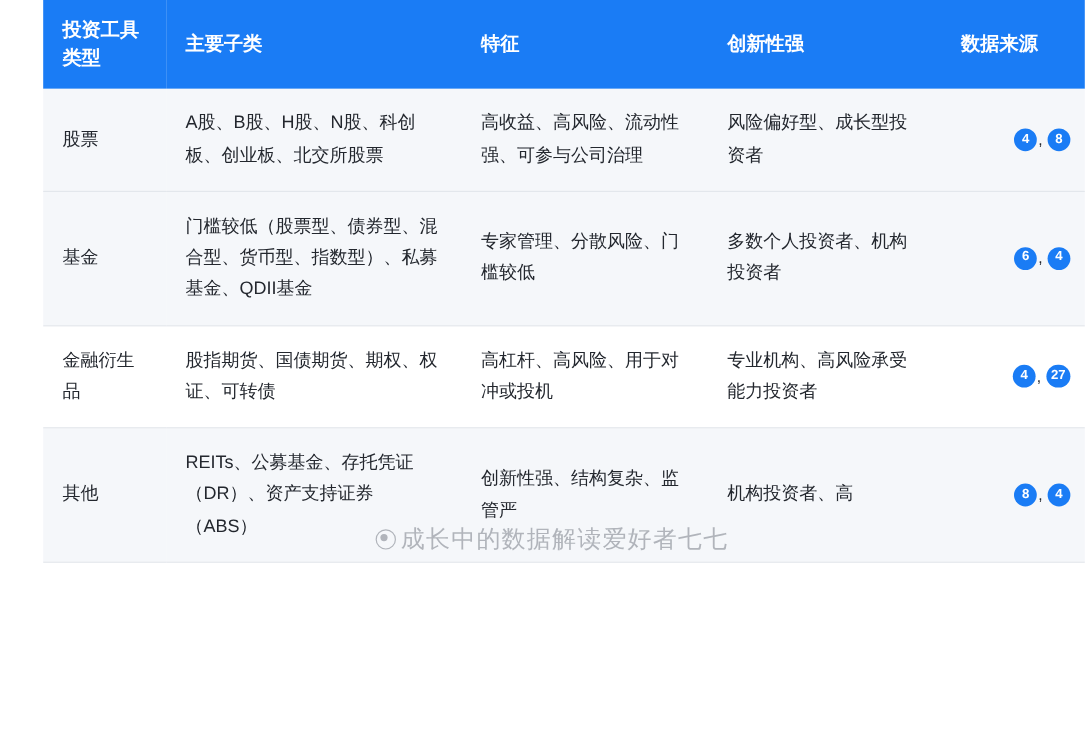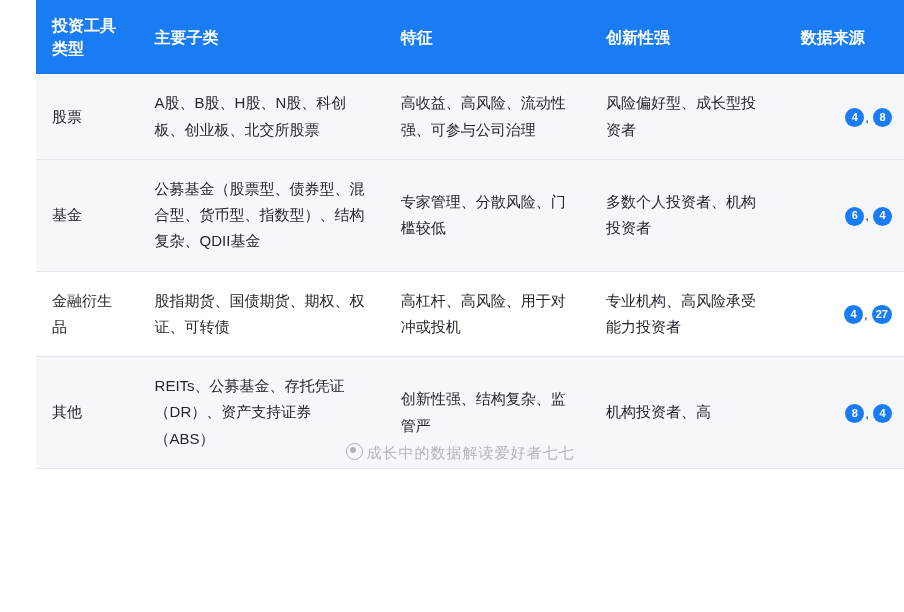--- a/index.html
+++ b/index.html
@@ -88,21 +88,21 @@
     white-space: nowrap;
     line-height: 1.6;
   }
   .watermark {
     position: absolute;
     left: 16px;
     right: 0;
     bottom: 6px;
     text-align: center;
     color: rgba(120,126,134,0.55);
-    font-size: 15px;
+    font-size: 20px;
     letter-spacing: 1px;
     pointer-events: none;
     user-select: none;
     white-space: nowrap;
   }
   .wm-icon {
     display: inline-block;
     width: 15px;
     height: 15px;
     border-radius: 50%;
@@ -147,21 +147,21 @@
           <span class="src-list">
             <span class="src-line"><span class="badge">4</span><span class="sep">,</span></span>
             <span class="src-line"><span class="badge">8</span></span>
           </span>
         </td>
       </tr>
 
 
       <tr class="row-alt">
         <td class="col-type">基金</td>
-        <td class="col-sub">公募基金（股票型、债券型、混合型、货币型、指数型）、结构复杂、QDII基金</td>
+        <td class="col-sub">门槛较低（股票型、债券型、混合型、货币型、指数型）、私募基金、QDII基金</td>
         <td class="col-feat">专家管理、分散风险、门槛较低</td>
         <td class="col-inv">多数个人投资者、机构投资者</td>
         <td class="col-src src-cell">
           <span class="src-list">
             <span class="src-line"><span class="badge">6</span><span class="sep">,</span></span>
             <span class="src-line"><span class="badge">4</span></span>
           </span>
         </td>
       </tr>
 

